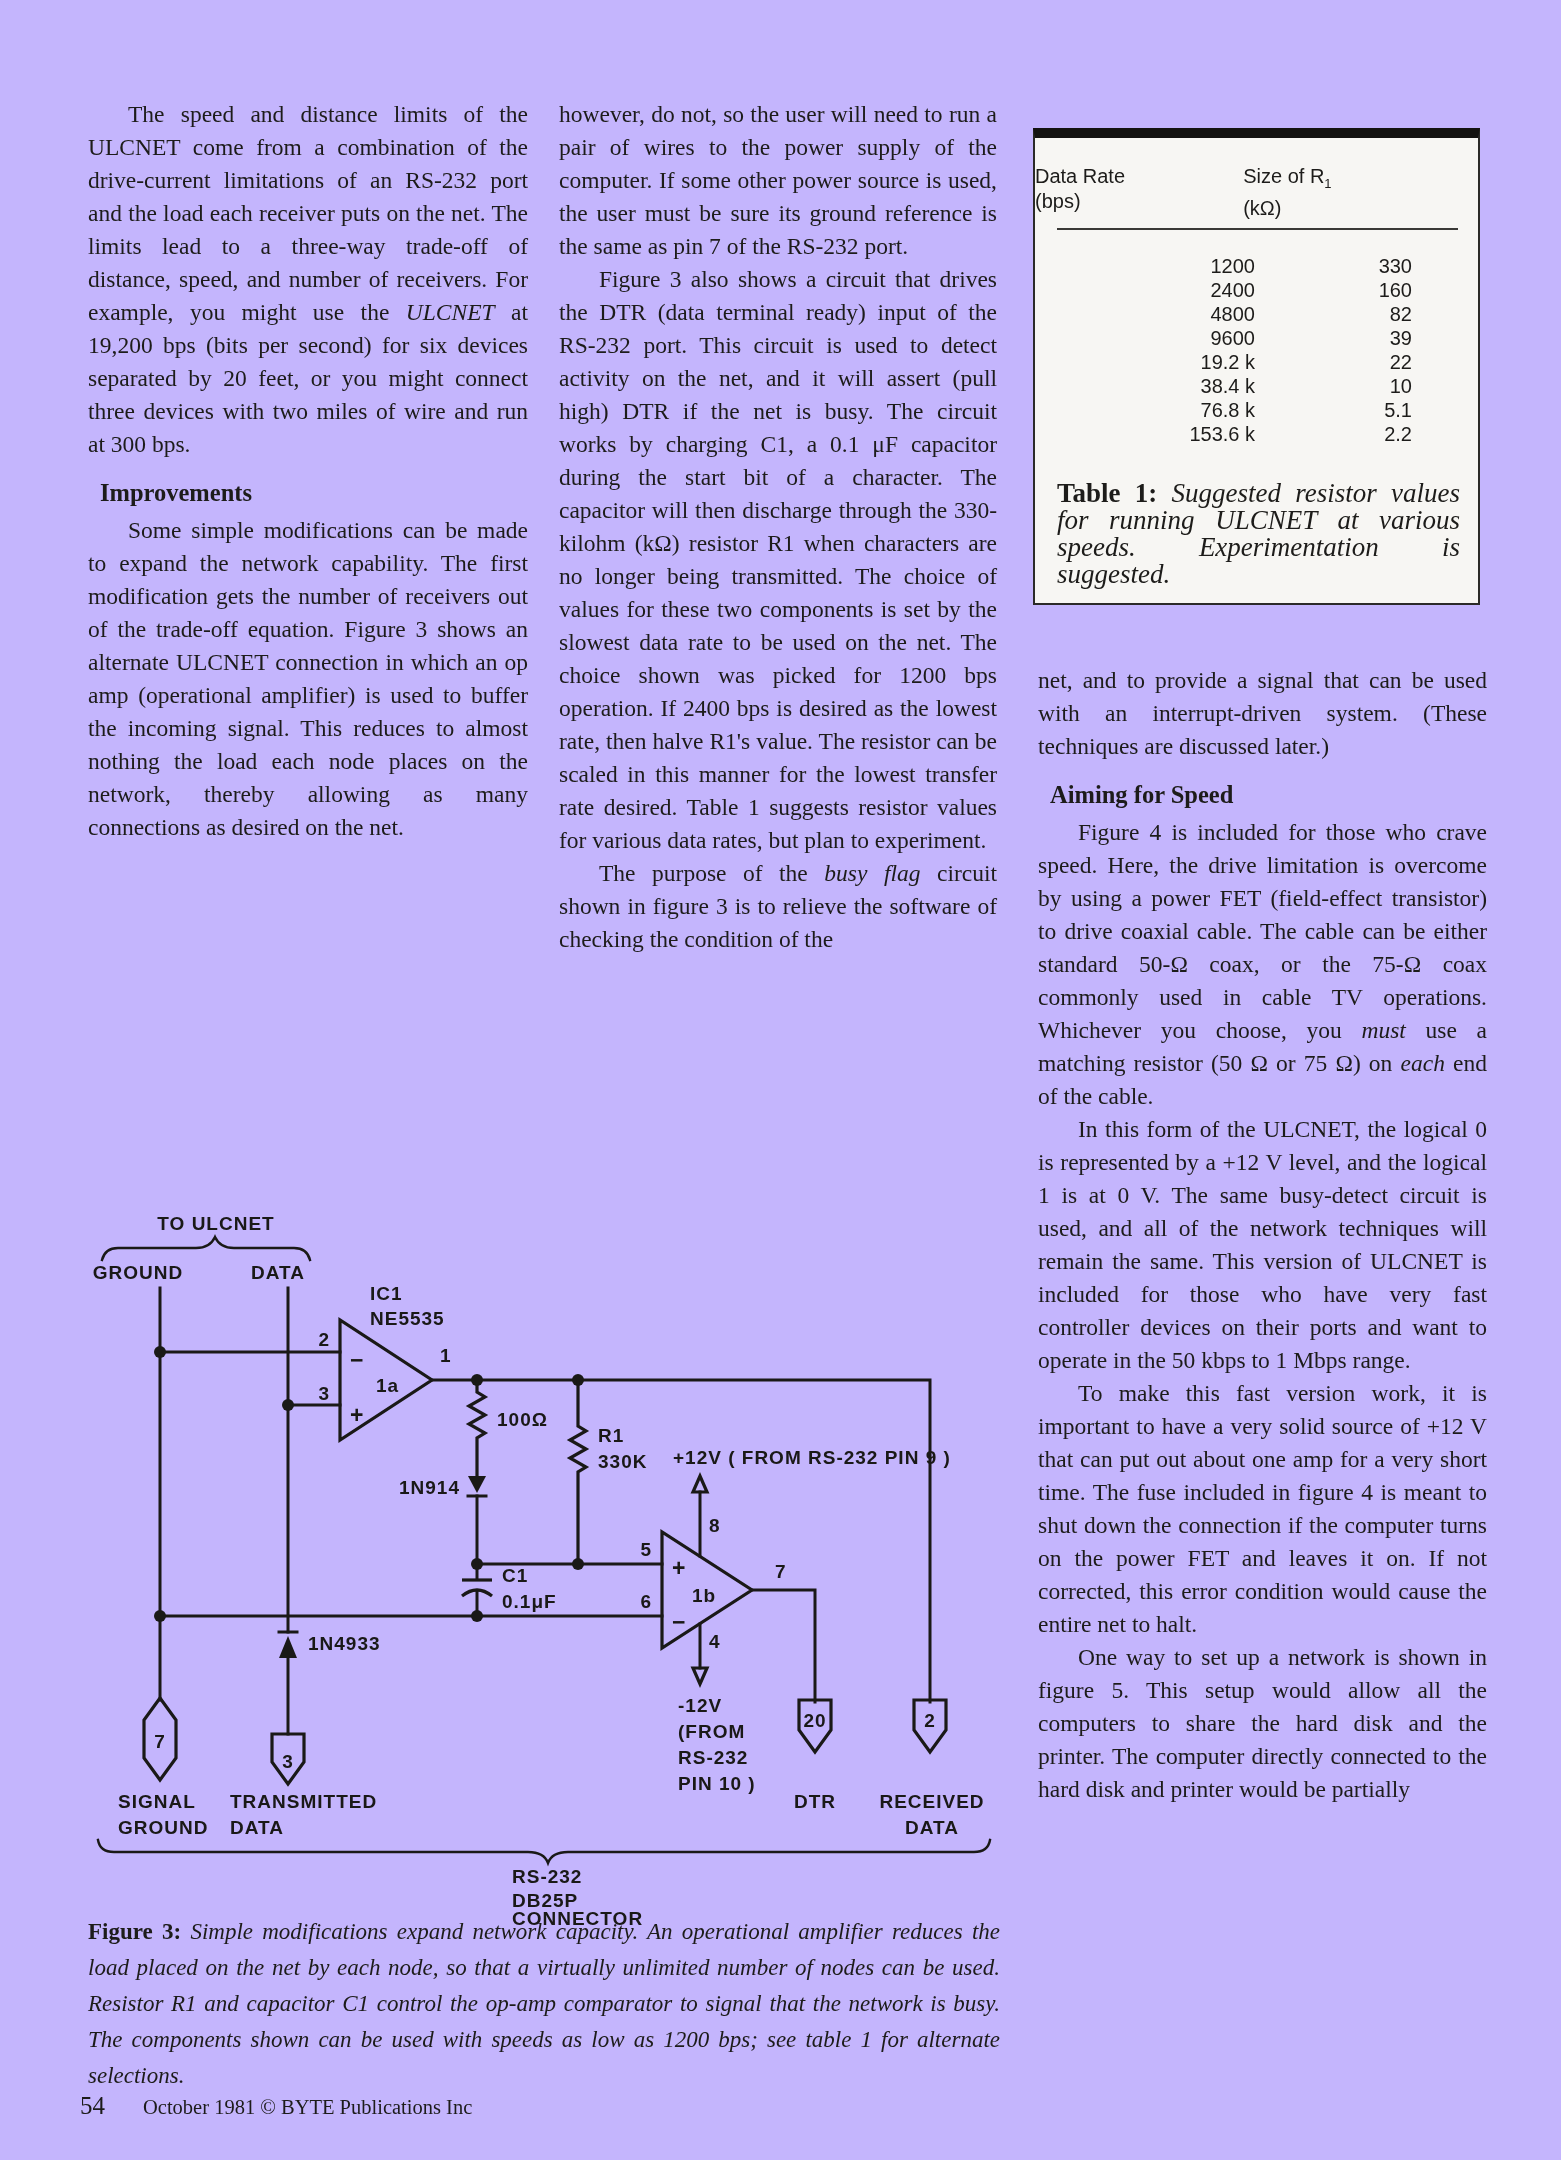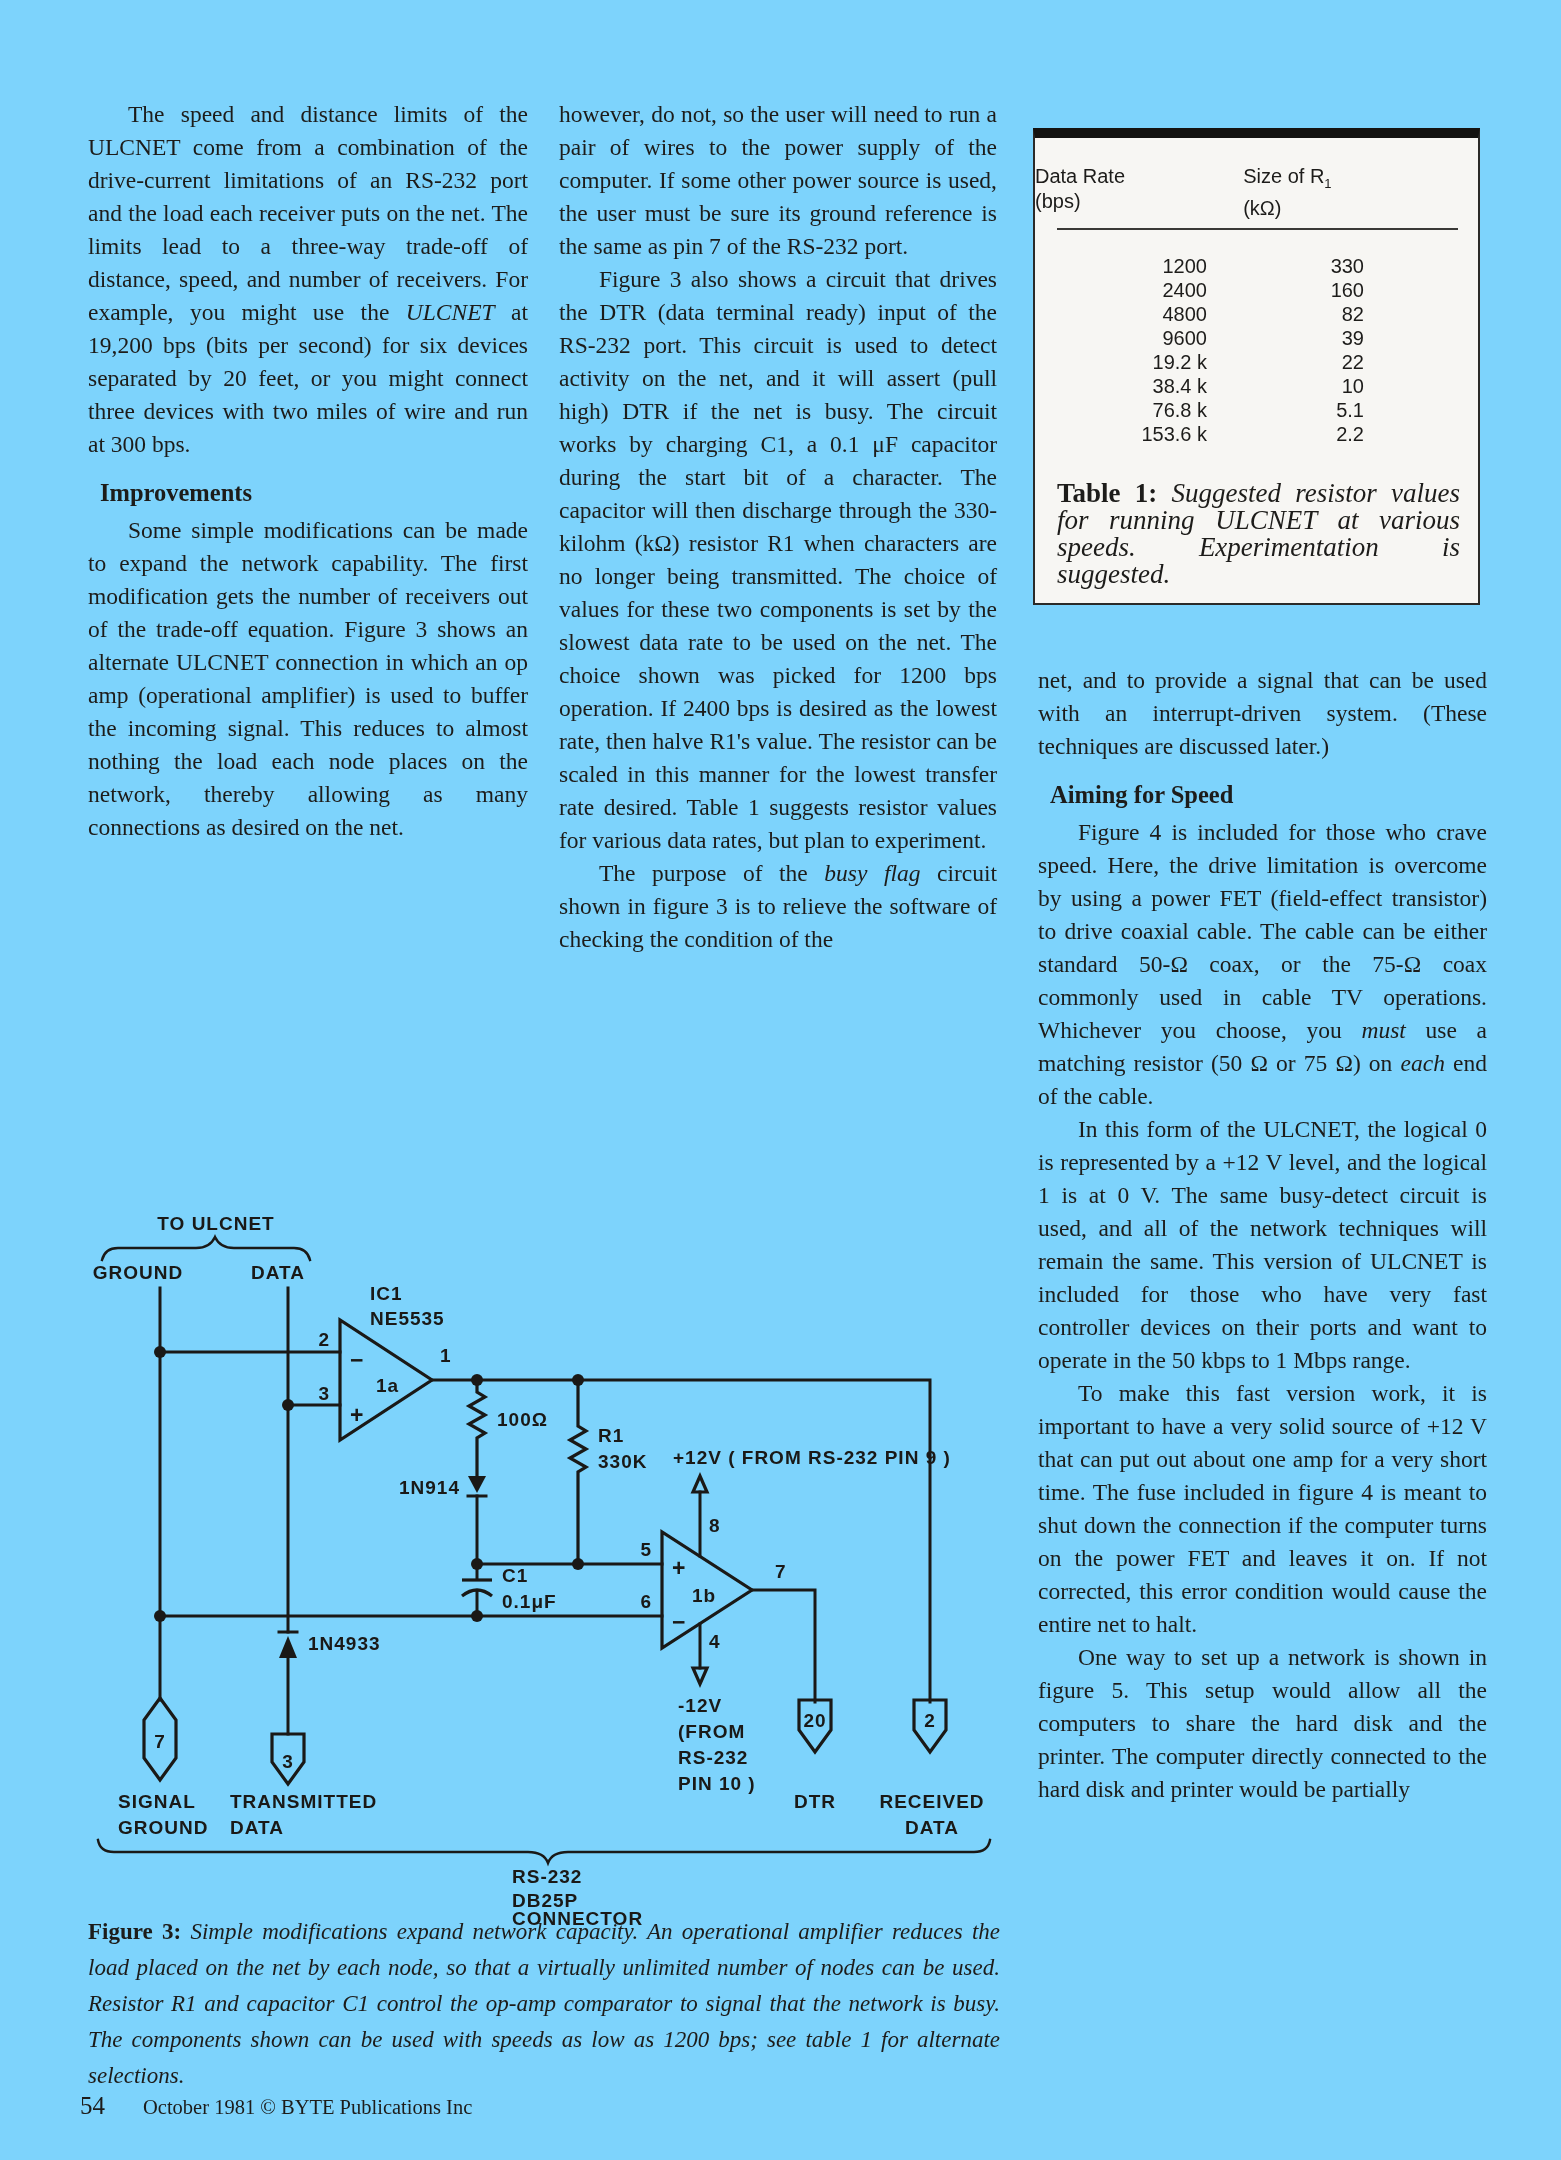--- a/index.html
+++ b/index.html
@@ -1,18 +1,18 @@
 <!DOCTYPE html>
 <html><head>
 <meta charset="utf-8">
 <style>
   html,body{margin:0;padding:0;background:#dddbd6;}
   .page{
     position:relative;width:1561px;height:2160px;margin:0 auto;
-    background:#7dd3fc;color:#1d1c1a;
+    background:#c4b5fd;color:#1d1c1a;
     font-family:"Liberation Serif", serif;overflow:hidden;
   }
   
   .col{position:absolute;text-align:justify;font-size:23.5px;line-height:33px;}
   .col p{margin:0;text-indent:40px;}
   .col p.noind{text-indent:0;}
   .col h3{font-size:24.5px;font-weight:bold;margin:15px 0 5px 12px;text-align:left;}
   .it{font-style:italic;}
   .bd{font-weight:bold;font-style:normal;}
   #col-left{left:88px;top:98px;width:440px;}
@@ -25,21 +25,21 @@
     box-sizing:border-box;border:2px solid #2b2a28;border-top:10px solid #141311;
     background:#f7f6f3;font-family:"Liberation Sans", sans-serif;
   }
   .thead{display:flex;margin-top:26px;text-align:left;font-size:20px;line-height:25px;}
   .th1{width:47%;}
   .th2{width:53%;}
   .thead sub{font-size:13px;}
   .thr{height:0;border-bottom:2px solid #3a3936;margin:7px 20px 0 22px;}
   .trows{margin-top:24px;}
   .trow{display:flex;font-size:20px;line-height:24px;}
-  .tc1{width:172px;text-align:right;}
+  .tc1{width:172px;text-align:right;padding-left:48px;}
   .tc2{width:157px;text-align:right;}
   .tcap{
     position:absolute;left:22px;right:18px;bottom:15px;
     font-family:"Liberation Serif", serif;font-size:27px;line-height:27px;text-align:justify;
   }
 
   
   .fig{position:absolute;left:80px;top:1180px;}
   .fig .w{stroke:#1a1917;stroke-width:3;fill:none;stroke-linecap:square;}
   .fig .thin{stroke-width:2.4;}

